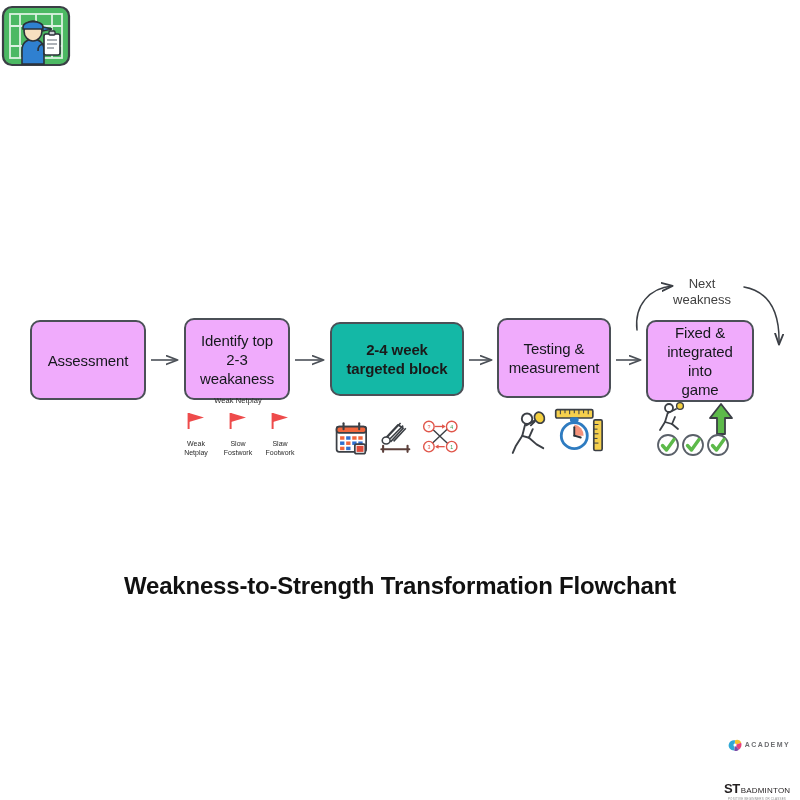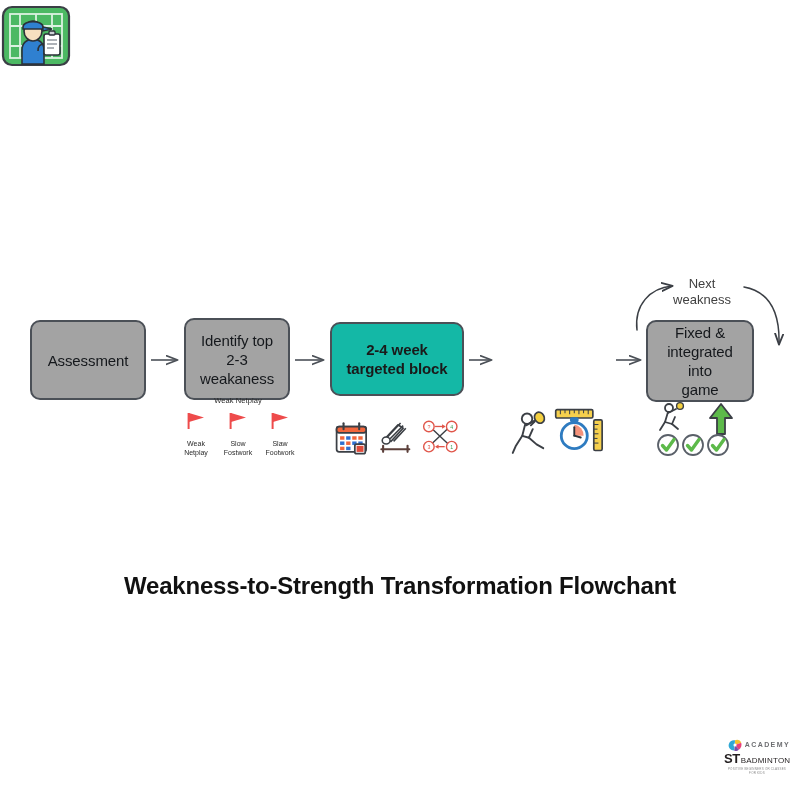--- a/index.html
+++ b/index.html
@@ -22,21 +22,21 @@
     width: 800px;
     height: 800px;
   }
 
   
   .node {
     position: absolute;
     box-sizing: border-box;
     border: 2px solid #4b5057;
     border-radius: 10px;
-    background: #a3a3a3;
+    background: #f0abfc;
     display: flex;
     align-items: center;
     justify-content: center;
     text-align: center;
     padding: 4px 6px;
   }
   .node .node-label {
     font-size: 15px;
     line-height: 19px;
     font-weight: 400;
@@ -159,20 +159,21 @@
     font-size: 7px;
     font-weight: 700;
     letter-spacing: 1.4px;
     color: #6d6e71;
   }
   #logo .logo-main {
     display: flex;
     align-items: baseline;
     justify-content: flex-start;
     gap: 1px;
+    margin-top: 30px;
   }
   #logo .logo-st {
     font-size: 13px;
     font-weight: 700;
     color: #231f20;
     letter-spacing: -0.5px;
   }
   #logo .logo-badminton {
     font-size: 8px;
     font-weight: 400;
@@ -357,20 +358,26 @@
       </g>
       <g stroke="#E0564A" stroke-width="1.5" fill="none" marker-end="">
         <path d="M16,8 L27,8"></path>
         <path d="M27,31 L17,31"></path>
       </g>
       <path d="M24,5.5 L28,8 L24,10.5" fill="#E0564A"></path>
       <path d="M20,28.5 L16,31 L20,33.5" fill="#E0564A"></path>
     </svg>
   </div>
 
+  <div class="node" id="node-testing">
+    <span class="node-label">
+      <span>Testing &amp;</span><br>
+      <span>measurement</span>
+    </span>
+  </div>
 
   <div class="icons" id="icons-testing">
 
     <svg viewBox="0 0 42 50" width="40" height="48" xmlns="http://www.w3.org/2000/svg">
       <g fill="none" stroke="#3b3f45" stroke-width="2" stroke-linecap="round" stroke-linejoin="round">
         <circle cx="20" cy="11" r="5.5"></circle>
         <path d="M18,17 L15,29 L22,31 L26,22"></path>
         <path d="M15,29 L8,40 L5,47"></path>
         <path d="M22,31 L30,38 L37,42"></path>
         <path d="M19,18 L28,13"></path>

